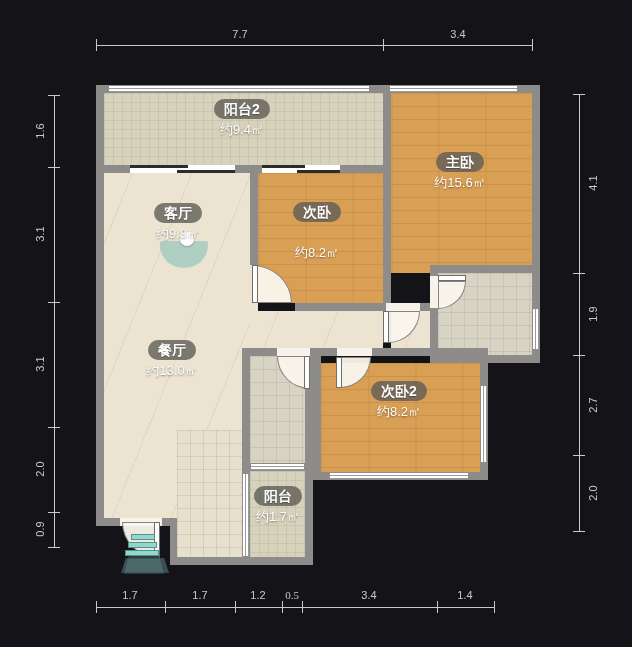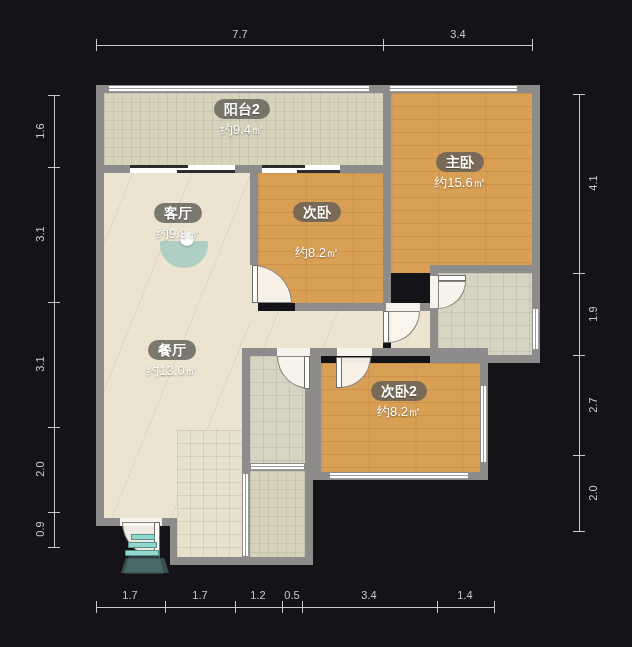--- a/index.html
+++ b/index.html
@@ -156,40 +156,44 @@
     <span class="areatxt">约8.2㎡</span>
   </div>
   <div class="rlabel" style="left:172px;top:340px;">
     <span class="pill">餐厅</span>
     <span class="areatxt">约13.0㎡</span>
   </div>
   <div class="rlabel" style="left:399px;top:381px;">
     <span class="pill">次卧2</span>
     <span class="areatxt">约8.2㎡</span>
   </div>
+  <div class="rlabel" style="left:278px;top:486px;">
+    <span class="pill">阳台</span>
+    <span class="areatxt">约1.7㎡</span>
+  </div>
 
   <div class="dline" style="left:96px;top:45px;width:437px;height:1px;"></div>
   <div class="tick" style="left:96px;top:39px;width:1px;height:12px;"></div>
   <div class="tick" style="left:383px;top:39px;width:1px;height:12px;"></div>
   <div class="tick" style="left:532px;top:39px;width:1px;height:12px;"></div>
   <div class="dlab" style="left:220px;top:28px;">7.7</div>
   <div class="dlab" style="left:438px;top:28px;">3.4</div>
 
   <div class="dline" style="left:96px;top:607px;width:399px;height:1px;"></div>
   <div class="tick" style="left:96px;top:601px;width:1px;height:12px;"></div>
   <div class="tick" style="left:165px;top:601px;width:1px;height:12px;"></div>
   <div class="tick" style="left:235px;top:601px;width:1px;height:12px;"></div>
   <div class="tick" style="left:282px;top:601px;width:1px;height:12px;"></div>
   <div class="tick" style="left:302px;top:601px;width:1px;height:12px;"></div>
   <div class="tick" style="left:437px;top:601px;width:1px;height:12px;"></div>
   <div class="tick" style="left:494px;top:601px;width:1px;height:12px;"></div>
   <div class="dlab" style="left:110px;top:589px;">1.7</div>
   <div class="dlab" style="left:180px;top:589px;">1.7</div>
   <div class="dlab" style="left:238px;top:589px;">1.2</div>
-  <div class="dlab" style="left:272px;top:589px;">0.5</div>
+  <div class="dlab" style="left:272px;top:589px;font-family:Liberation Serif, serif;">0.5</div>
   <div class="dlab" style="left:349px;top:589px;">3.4</div>
   <div class="dlab" style="left:445px;top:589px;">1.4</div>
 
   <div class="dline" style="left:54px;top:95px;width:1px;height:453px;"></div>
   <div class="tick" style="left:48px;top:95px;width:12px;height:1px;"></div>
   <div class="tick" style="left:48px;top:167px;width:12px;height:1px;"></div>
   <div class="tick" style="left:48px;top:302px;width:12px;height:1px;"></div>
   <div class="tick" style="left:48px;top:427px;width:12px;height:1px;"></div>
   <div class="tick" style="left:48px;top:512px;width:12px;height:1px;"></div>
   <div class="tick" style="left:48px;top:547px;width:12px;height:1px;"></div>

